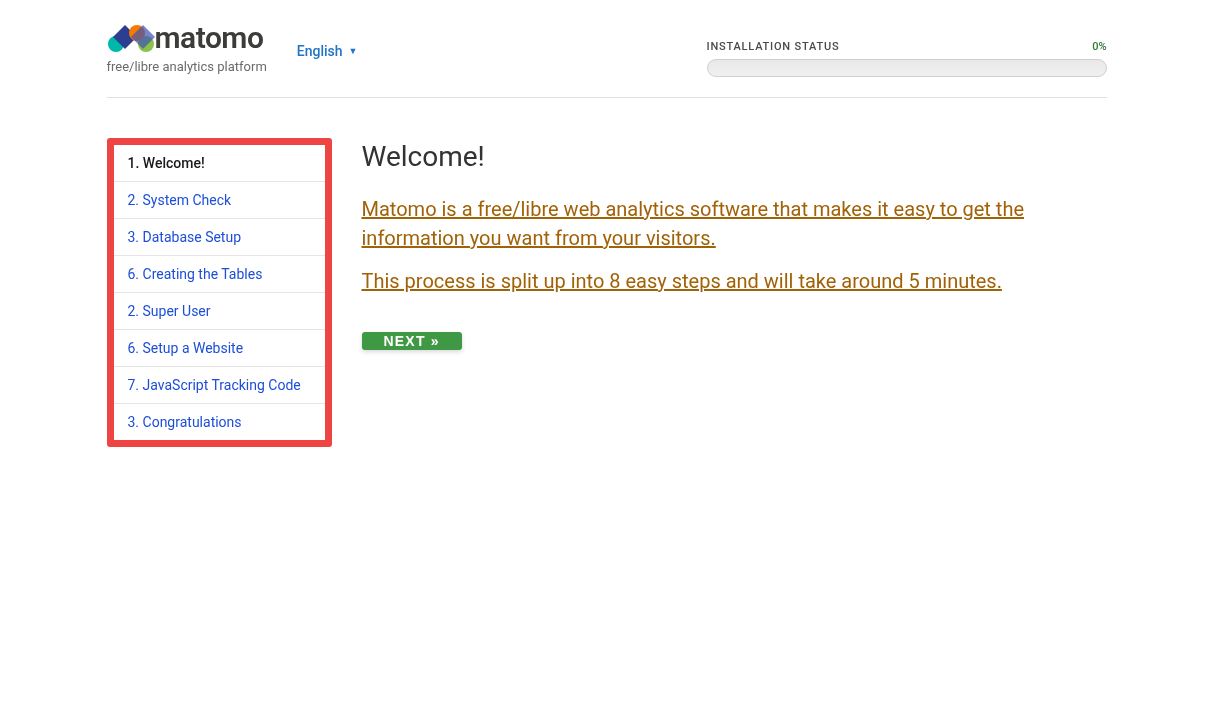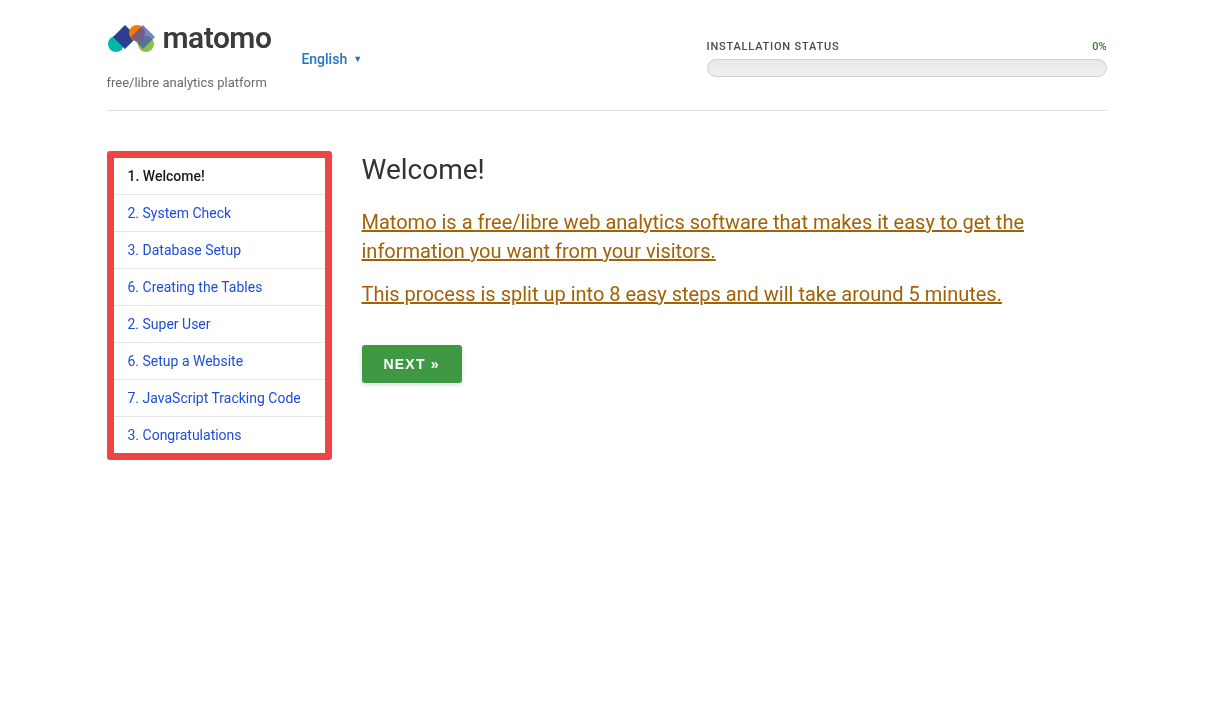--- a/index.html
+++ b/index.html
@@ -32,37 +32,36 @@
       align-items: center;
       gap: 30px;
     }
     .logo-block {
       display: flex;
       flex-direction: column;
     }
     .logo {
       display: flex;
       align-items: center;
-      gap: 8px;
     }
     .logo-cloud {
       width: 48px;
       height: 30px;
       position: relative;
     }
     .logo-text {
       font-size: 30px;
       font-weight: 600;
       color: #3c3c3b;
       letter-spacing: -0.5px;
     }
     .tagline {
       font-size: 13px;
       color: #6b6b6b;
-      margin-top: 20px;
+      margin-top: 4px;
     }
     .language-selector {
       color: #2373c7;
       font-size: 14px;
       font-weight: 500;
       cursor: pointer;
       display: flex;
       align-items: center;
       gap: 6px;
       margin-top: 8px;
@@ -146,21 +145,21 @@
     }
     .next-button {
       margin-top: 22px;
       background: #3f9844;
       border: none;
       border-radius: 3px;
       color: #fff;
       font-size: 14px;
       font-weight: 600;
       letter-spacing: 1.2px;
-      padding: 11px 22px;
+      padding: 1px 22px;
       cursor: pointer;
       box-shadow: 0 2px 4px rgba(0,0,0,0.15);
     }
   </style>
 </head>
 <body>
 
 <div class="container">
   <div class="header">
     <div class="header-left">

